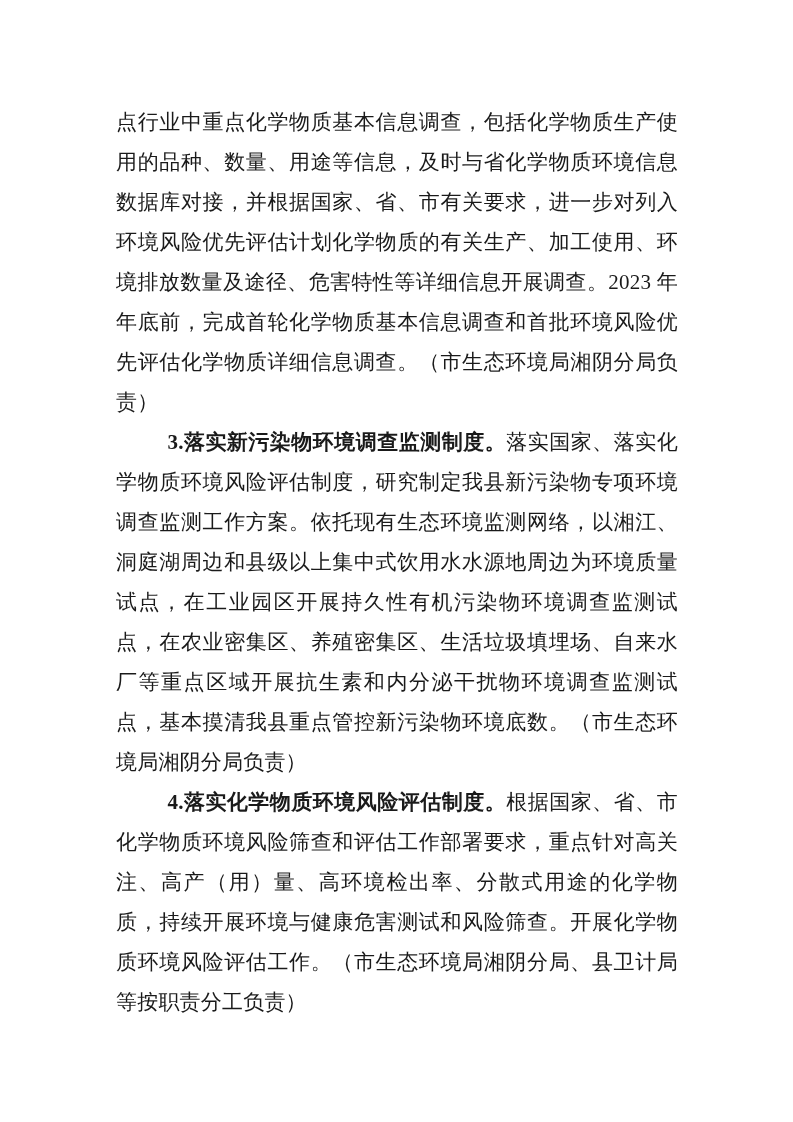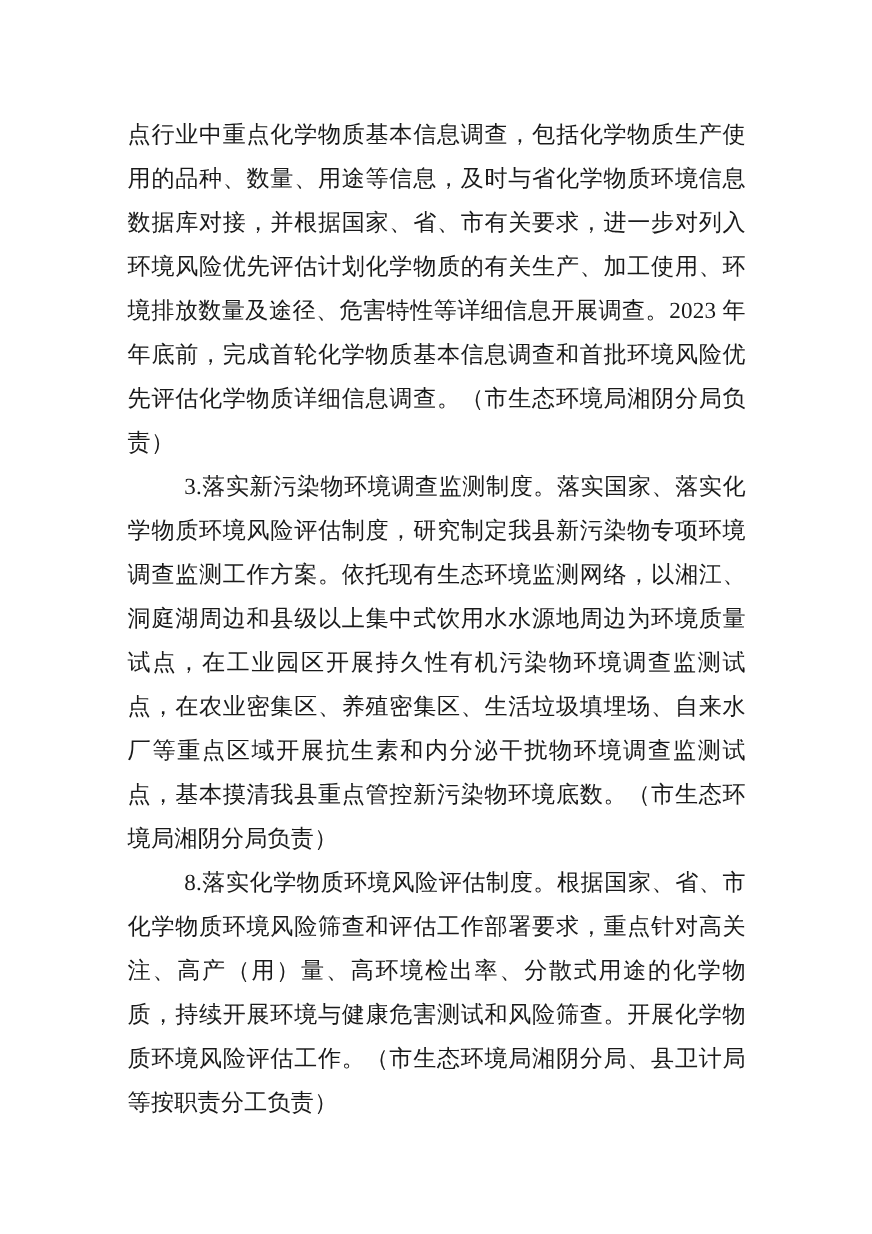--- a/index.html
+++ b/index.html
@@ -37,29 +37,29 @@
     letter-spacing: 0.2px;
   }
   .para {
     margin: 0;
     padding: 0;
   }
   .para.indent {
     text-indent: 2.45em;
   }
   .lead {
-    font-weight: 400;
+    font-weight: 700;
   }
 </style>
 </head>
 <body>
 
 <div class="page">
   <div class="doc-body">
 
     <p class="para"><span class="body-text">点行业中重点化学物质基本信息调查，包括化学物质生产使用的品种、数量、用途等信息，及时与省化学物质环境信息数据库对接，并根据国家、省、市有关要求，进一步对列入环境风险优先评估计划化学物质的有关生产、加工使用、环境排放数量及途径、危害特性等详细信息开展调查。2023 年年底前，完成首轮化学物质基本信息调查和首批环境风险优先评估化学物质详细信息调查。（市生态环境局湘阴分局负责）</span></p>
 
     <p class="para indent"><strong class="lead">3.落实新污染物环境调查监测制度。</strong><span class="body-text">落实国家、落实化学物质环境风险评估制度，研究制定我县新污染物专项环境调查监测工作方案。依托现有生态环境监测网络，以湘江、洞庭湖周边和县级以上集中式饮用水水源地周边为环境质量试点，在工业园区开展持久性有机污染物环境调查监测试点，在农业密集区、养殖密集区、生活垃圾填埋场、自来水厂等重点区域开展抗生素和内分泌干扰物环境调查监测试点，基本摸清我县重点管控新污染物环境底数。（市生态环境局湘阴分局负责）</span></p>
 
-    <p class="para indent"><strong class="lead">8.落实化学物质环境风险评估制度。</strong><span class="body-text">根据国家、省、市化学物质环境风险筛查和评估工作部署要求，重点针对高关注、高产（用）量、高环境检出率、分散式用途的化学物质，持续开展环境与健康危害测试和风险筛查。开展化学物质环境风险评估工作。（市生态环境局湘阴分局、县卫计局等按职责分工负责）</span></p>
+    <p class="para indent"><strong class="lead">4.落实化学物质环境风险评估制度。</strong><span class="body-text">根据国家、省、市化学物质环境风险筛查和评估工作部署要求，重点针对高关注、高产（用）量、高环境检出率、分散式用途的化学物质，持续开展环境与健康危害测试和风险筛查。开展化学物质环境风险评估工作。（市生态环境局湘阴分局、县卫计局等按职责分工负责）</span></p>
 
   </div>
 </div>
 
 </body></html>

